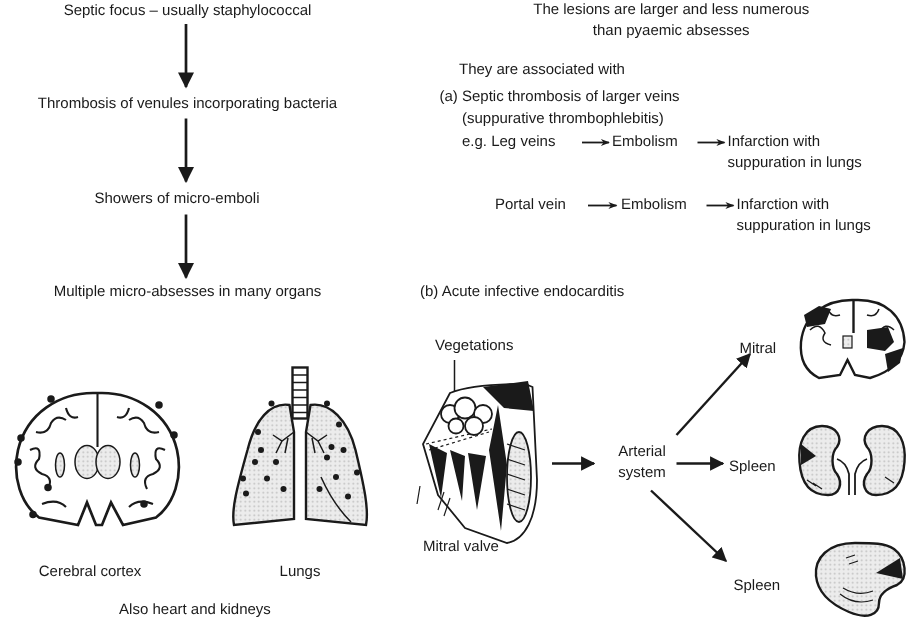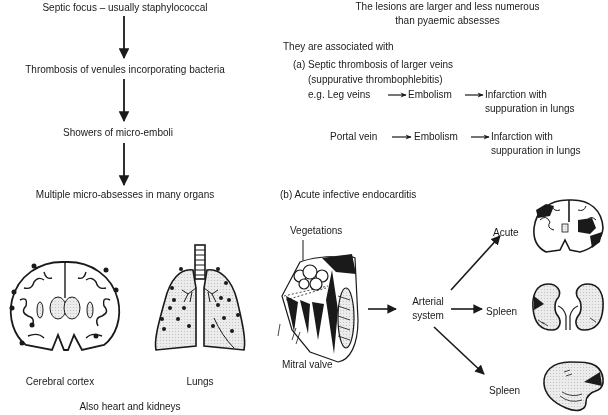--- a/index.html
+++ b/index.html
@@ -16,21 +16,21 @@
 <div class="t c" style="left:0px;top:63px;width:250px;">Thrombosis of venules incorporating bacteria</div>
 <div class="t c" style="left:33px;top:126px;width:170px;">Showers of micro-emboli</div>
 <div class="t c" style="left:5px;top:188px;width:240px;">Multiple micro-absesses in many organs</div>
 
 <div class="t c" style="left:10px;top:375px;width:100px;">Cerebral cortex</div>
 <div class="t c" style="left:160px;top:375px;width:80px;">Lungs</div>
 <div class="t c" style="left:50px;top:400px;width:160px;">Also heart and kidneys</div>
 
 <div class="t c" style="left:300px;top:0px;width:295px;text-align:center;">The lesions are larger and less numerous</div>
 <div class="t c" style="left:300px;top:14px;width:295px;">than pyaemic absesses</div>
-<div class="t" style="left:283px;top:40px;">They are associated with</div>
+<div class="t" style="left:306px;top:40px;">They are associated with</div>
 <div class="t" style="left:293px;top:58px;text-align:right;">(a) Septic thrombosis of larger veins</div>
 <div class="t" style="left:308px;top:73px;">(suppurative thrombophlebitis)</div>
 
 <div class="t" style="left:308px;top:88px;">e.g. Leg veins</div>
 <div class="t" style="left:408px;top:88px;">Embolism</div>
 <div class="t" style="left:485px;top:88px;">Infarction with</div>
 <div class="t" style="left:485px;top:102px;">suppuration in lungs</div>
 
 <div class="t" style="left:330px;top:130px;">Portal vein</div>
 <div class="t" style="left:414px;top:130px;">Embolism</div>
@@ -38,21 +38,21 @@
 <div class="t" style="left:491px;top:144px;">suppuration in lungs</div>
 
 <div class="t" style="left:280px;top:188px;">(b) Acute infective endocarditis</div>
 
 <div class="t" style="left:290px;top:224px;">Vegetations</div>
 <div class="t" style="left:282px;top:358px;">Mitral valve</div>
 
 <div class="t c" style="left:398px;top:295px;width:60px;">Arterial</div>
 <div class="t c" style="left:398px;top:309px;width:60px;">system</div>
 
-<div class="t" style="left:493px;top:226px;">Acute</div>
+<div class="t" style="left:493px;top:226px;">Mitral</div>
 <div class="t" style="left:486px;top:305px;">Spleen</div>
 <div class="t" style="left:489px;top:384px;">Spleen</div>
 
 <svg class="layer" width="608" height="415" viewBox="0 0 608 415">
   <defs>
     <marker id="ah" viewBox="0 0 10 10" refX="9" refY="5" markerWidth="6" markerHeight="6" orient="auto">
       <path d="M0,0 L10,5 L0,10 z" fill="#1a1a1a"></path>
     </marker>
     <marker id="ahs" viewBox="0 0 10 10" refX="9" refY="5" markerWidth="7" markerHeight="5" orient="auto">
       <path d="M0,1 L10,5 L0,9 L3,5 z" fill="#1a1a1a"></path>

